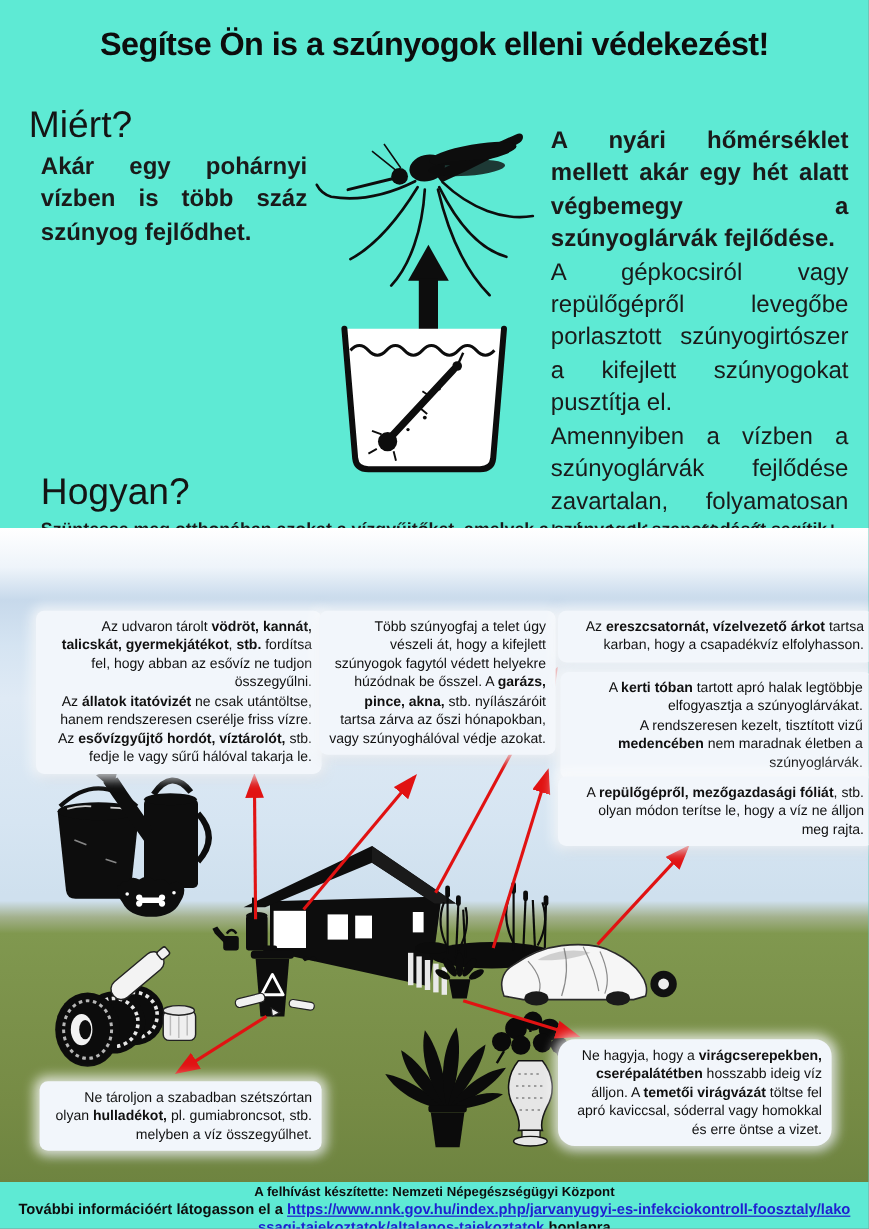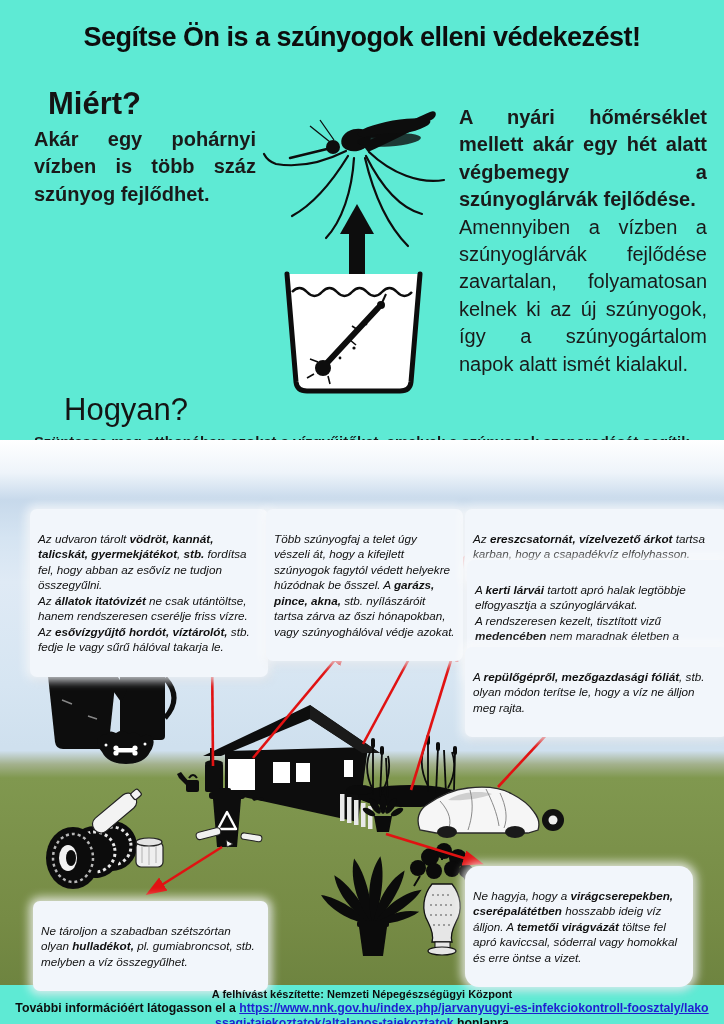--- a/index.html
+++ b/index.html
@@ -1,38 +1,38 @@
 <!DOCTYPE html>
 <html lang="hu"><head>
 <meta charset="utf-8">
 <style>
   html,body{margin:0;padding:0;background:#888;}
   #page{position:relative;width:724px;height:1024px;background:#5eead4;overflow:hidden;
         font-family:"Liberation Sans","DejaVu Sans",sans-serif;color:#111;margin:0 auto;}
   h1#title{position:absolute;left:0;top:22px;width:724px;margin:0;text-align:center;
         font-size:27px;font-weight:700;letter-spacing:-0.5px;color:#0d0d0d;}
   h2.sec{position:absolute;margin:0;font-size:31px;font-weight:400;color:#141414;}
-  #why-heading{left:48px;top:86px;font-weight:bold;}
-  #how-heading{left:34px;top:392px;margin-left:30px;}
+  #why-heading{left:24px;top:86px;}
+  #how-heading{left:34px;top:392px;}
   .col{position:absolute;text-align:justify;font-size:20px;line-height:1.37;color:#1a1a1a;}
   #why-left{left:34px;top:126px;width:222px;}
   #why-right{left:459px;top:104px;width:248px;}
   .bold-block{display:block;font-weight:700;}
   #how-text{position:absolute;left:34px;top:432px;width:668px;font-size:14.8px;line-height:1.42;text-align:left;color:#1a1a1a;}
   
   #scene-bg{position:absolute;left:0;top:440px;width:724px;height:545px;
     background:linear-gradient(to bottom,
       #ffffff 0%, #eef4fa 6%, #c7d9eb 11%, #d5e4f2 18%, #dfeaf5 26%,
       #d6e5f2 45%, #cfe0ee 56%, #cfe0ee 57%,
       #a3b18d 59.5%, #80984f 62%, #7b914a 75%, #768b45 88%, #6e8440 100%);}
   #scene-art{position:absolute;left:0;top:440px;width:724px;height:545px;z-index:2;}
   #center-art{position:absolute;left:262px;top:96px;width:204px;height:300px;z-index:1;}
-  .tip{position:absolute;z-index:3;background:#f2f6fb;border-radius:7px;padding:22px 8px;
-       font-size:11.7px;line-height:1.32;text-align:left;color:#101010;
-       box-shadow:0 0 10px 4px rgba(255,255,255,0.75), 2px 3px 9px rgba(90,110,140,0.28);font-style:italic;}
+  .tip{position:absolute;z-index:3;background:#f2f6fb;border-radius:7px;padding:6px 8px;
+       font-size:11.7px;line-height:1.32;text-align:right;color:#101010;
+       box-shadow:0 0 10px 4px rgba(255,255,255,0.75), 2px 3px 9px rgba(90,110,140,0.28);}
   .tip b{font-weight:700;}
   #tip0{left:30px;top:509px;width:222px;}
   #tip1{left:266px;top:509px;width:181px;}
   #tip2{left:465px;top:509px;width:247px;}
   #tip3{left:467px;top:560px;width:244px;}
   #tip4{left:465px;top:647px;width:247px;}
   #tip5{left:465px;top:866px;width:212px;border-radius:14px;}
   #tip6{left:33px;top:901px;width:219px;}
   #footer{position:absolute;left:0;top:988px;width:724px;z-index:4;text-align:center;color:#0d0d0d;}
   #footer .credit{font-size:11px;font-weight:700;}
@@ -47,20 +47,21 @@
   <h1 id="title">Segítse Ön is a szúnyogok elleni védekezést!</h1>
 
   <h2 class="sec" id="why-heading">Miért?</h2>
 
   <div class="col" id="why-left">
     <span class="bold-block">Akár egy pohárnyi vízben is több száz szúnyog fejlődhet.</span>
   </div>
 
   <div class="col" id="why-right">
     <span class="bold-block">A nyári hőmérséklet mellett akár egy hét alatt végbemegy a szúnyoglárvák fejlődése.</span>
+    <span style="display:block">A gépkocsiról vagy repülőgépről levegőbe porlasztott szúnyogirtószer a kifejlett szúnyogokat pusztítja el.</span>
     <span style="display:block">Amennyiben a vízben a szúnyoglárvák fejlődése zavartalan, folyamatosan kelnek ki az új szúnyogok, így a szúnyogártalom napok alatt ismét kialakul.</span>
   </div>
 
   <svg id="center-art" viewBox="0 0 204 300">
     <g fill="#0d0d0d" stroke="#0d0d0d">
       <path d="M100,48 C120,38 150,24 168,16 C174,13 176,19 171,23 C152,34 124,48 106,56 Z" stroke="none"></path>
       <ellipse cx="94" cy="44" rx="15" ry="11" stroke="none" transform="rotate(-14 94 44)"></ellipse>
       <circle cx="71" cy="51" r="7" stroke="none"></circle>
       <path d="M65,53 L28,62" fill="none" stroke-width="2.5" stroke-linecap="round"></path>
       <path d="M68,46 L48,30 M72,44 L58,24" fill="none" stroke-width="1.3"></path>
@@ -290,21 +291,21 @@
       <line x1="411" y1="790" x2="456" y2="644" marker-end="url(#ah)"></line>
       <line x1="498" y1="787" x2="572" y2="707" marker-end="url(#ah)"></line>
       <line x1="386" y1="834" x2="480" y2="863" marker-end="url(#ah)"></line>
       <line x1="222" y1="847" x2="149" y2="893" marker-end="url(#ah)"></line>
     </g>
   </svg>
 
   <div class="tip" id="tip0">Az udvaron tárolt <b>vödröt, kannát, talicskát, gyermekjátékot</b>, <b>stb.</b> fordítsa fel, hogy abban az esővíz ne tudjon összegyűlni.<br>Az <b>állatok itatóvizét</b> ne csak utántöltse, hanem rendszeresen cserélje friss vízre.<br>Az <b>esővízgyűjtő hordót, víztárolót,</b> stb. fedje le vagy sűrű hálóval takarja le.</div>
   <div class="tip" id="tip1">Több szúnyogfaj a telet úgy vészeli át, hogy a kifejlett szúnyogok fagytól védett helyekre húzódnak be ősszel. A <b>garázs, pince, akna,</b> stb. nyílászáróit tartsa zárva  az őszi hónapokban, vagy szúnyoghálóval védje azokat.</div>
   <div class="tip" id="tip2">Az <b>ereszcsatornát, vízelvezető árkot</b> tartsa karban, hogy a csapadékvíz elfolyhasson.</div>
-  <div class="tip" id="tip3">A <b>kerti lárvái</b> tartott apró halak legtöbbje elfogyasztja a szúnyoglárvákat.<br>A rendszeresen kezelt, tisztított vizű <b>medencében</b> nem maradnak életben a szúnyoglárvák.</div>
+  <div class="tip" id="tip3">A <b>kerti tóban</b> tartott apró halak legtöbbje elfogyasztja a szúnyoglárvákat.<br>A rendszeresen kezelt, tisztított vizű <b>medencében</b> nem maradnak életben a szúnyoglárvák.</div>
   <div class="tip" id="tip4">A <b>repülőgépről, mezőgazdasági fóliát</b>, stb. olyan módon terítse le, hogy a víz ne álljon meg rajta.</div>
   <div class="tip" id="tip5">Ne hagyja, hogy a <b>virágcserepekben, cserépalátétben</b> hosszabb ideig víz álljon. A <b>temetői virágvázát</b> töltse fel apró kaviccsal, sóderral vagy homokkal és erre öntse a vizet.</div>
   <div class="tip" id="tip6">Ne tároljon a szabadban szétszórtan olyan <b>hulladékot,</b> pl. gumiabroncsot, stb. melyben a víz összegyűlhet.</div>
 
   <div id="footer">
     <div class="credit">A felhívást készítette: Nemzeti Népegészségügyi Központ</div>
     <div class="info">
       <span>További információért látogasson el a </span><a href="#">https://www.nnk.gov.hu/index.php/jarvanyugyi-es-infekciokontroll-foosztaly/lakossagi-tajekoztatok/altalanos-tajekoztatok</a><span> honlapra</span>
     </div>
   </div>

